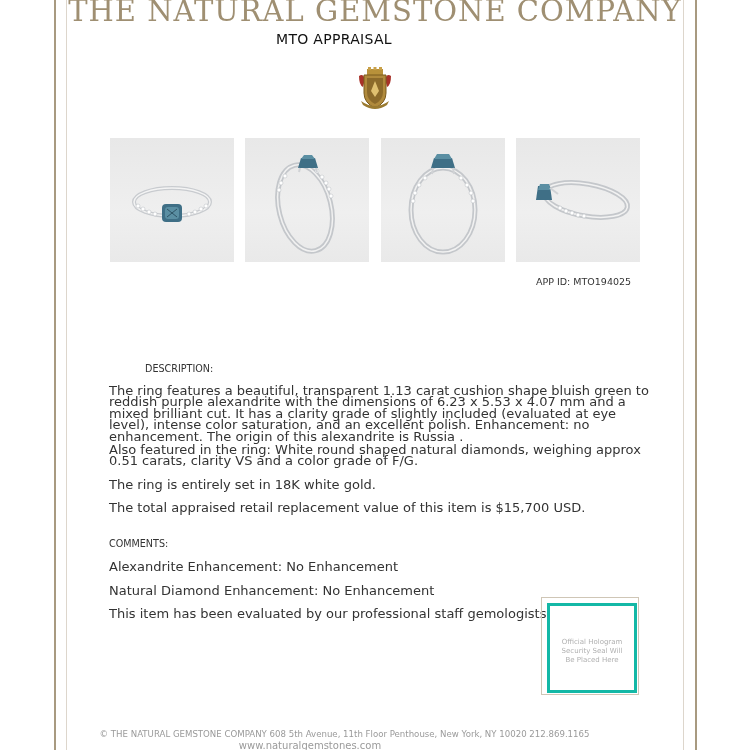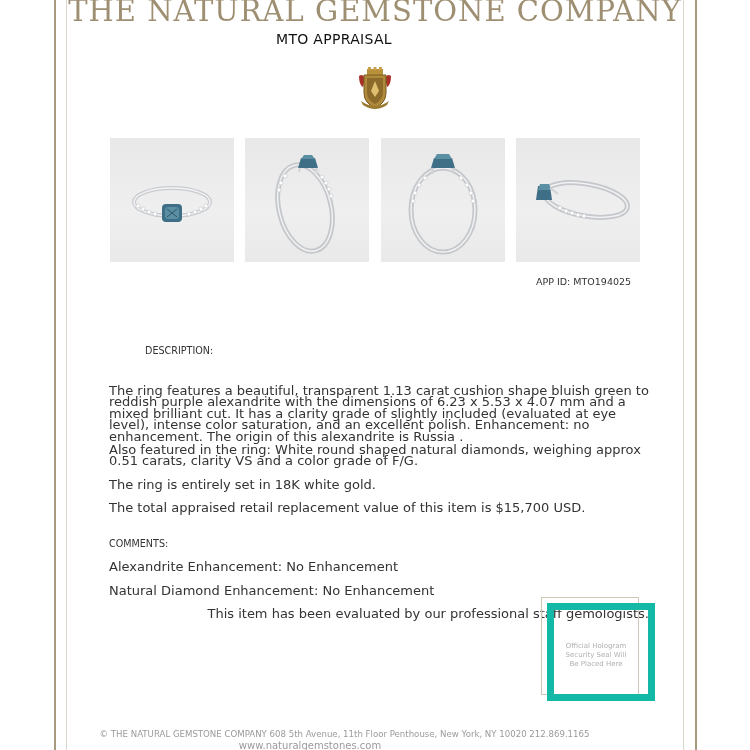--- a/index.html
+++ b/index.html
@@ -17,21 +17,21 @@
     .thumbs { position:absolute; top:138px; left:110px; width:530px; height:124px; }
     .thumb { position:absolute; top:0; width:124px; height:124px; background:linear-gradient(180deg,#e8e8e8 0%,#efefef 60%,#e9e9e9 100%); overflow:hidden; }
     .thumb svg { width:124px; height:124px; display:block; }
 
     .appid { position:absolute; top:276px; left:536px; font-size:9.5px; color:#333; white-space:nowrap; }
 
     .section { position:absolute; left:109px; width:540px; font-size:13px; line-height:11.4px; color:#333; }
     .heading { position:absolute; left:109px; font-size:9.6px; color:#333; }
 
     .seal-outer { position:absolute; left:541px; top:597px; width:96px; height:96px; border:1px solid #cfc6b6; }
-    .seal-inner { position:absolute; left:5px; top:5px; width:84px; height:84px; border:7px solid #14b8a6;padding-left:10px; }
+    .seal-inner { position:absolute; left:5px; top:5px; width:84px; height:84px; border:3px solid #14b8a6; }
     .seal-text { position:absolute; left:0; top:32px; width:84px; text-align:center; font-size:7px; line-height:9px; color:#b0b0b0; }
 
     .footer { position:absolute; top:729px; left:0; width:689px; text-align:center; font-size:8.6px; color:#9a9a9a; white-space:nowrap; }
     .footer2 { position:absolute; top:740px; left:0; width:620px; text-align:center; font-size:10px; color:#9a9a9a; }
   </style>
 </head>
 <body>
 
 <div class="border-outer-left"></div>
 <div class="border-inner-left"></div>
@@ -131,30 +131,30 @@
       </g>
       <path d="M22 48 L34 48 L36 62 L20 62 Z" fill="#3f6f86"></path>
       <path d="M24 46 L33 46 L35 52 L22 52 Z" fill="#5b8fa3"></path>
       <path d="M34 50 L42 56" stroke="#d0d2d5" stroke-width="2"></path>
     </svg>
   </div>
 </div>
 
 <div class="appid">APP ID: MTO194025</div>
 
-<div class="heading" style="top:345px;padding-left:36px;">DESCRIPTION:</div>
+<div class="heading" style="top:363px;padding-left:36px;">DESCRIPTION:</div>
 <div class="section" style="top:385px;">The ring features a beautiful, transparent 1.13 carat cushion shape bluish green to reddish purple alexandrite with the dimensions of 6.23 x 5.53 x 4.07 mm and a mixed brilliant cut. It has a clarity grade of slightly included (evaluated at eye level), intense color saturation, and an excellent polish. Enhancement: no enhancement. The origin of this alexandrite is Russia .</div>
 <div class="section" style="top:444px;">Also featured in the ring: White round shaped natural diamonds, weighing approx 0.51 carats, clarity VS and a color grade of F/G.</div>
 <div class="section" style="top:479px;">The ring is entirely set in 18K white gold.</div>
 <div class="section" style="top:502px;">The total appraised retail replacement value of this item is $15,700 USD.</div>
 
 <div class="heading" style="top:538px;">COMMENTS:</div>
 <div class="section" style="top:561px;">Alexandrite Enhancement: No Enhancement</div>
 <div class="section" style="top:585px;">Natural Diamond Enhancement: No Enhancement</div>
-<div class="section" style="top:608px;text-align:right;">This item has been evaluated by our professional staff gemologists.</div>
+<div class="section" style="top:608px;">This item has been evaluated by our professional staff gemologists.</div>
 
 <div class="seal-outer">
   <div class="seal-inner">
     <div class="seal-text">
       <div>Official Hologram</div>
       <div>Security Seal Will</div>
       <div>Be Placed Here</div>
     </div>
   </div>
 </div>

